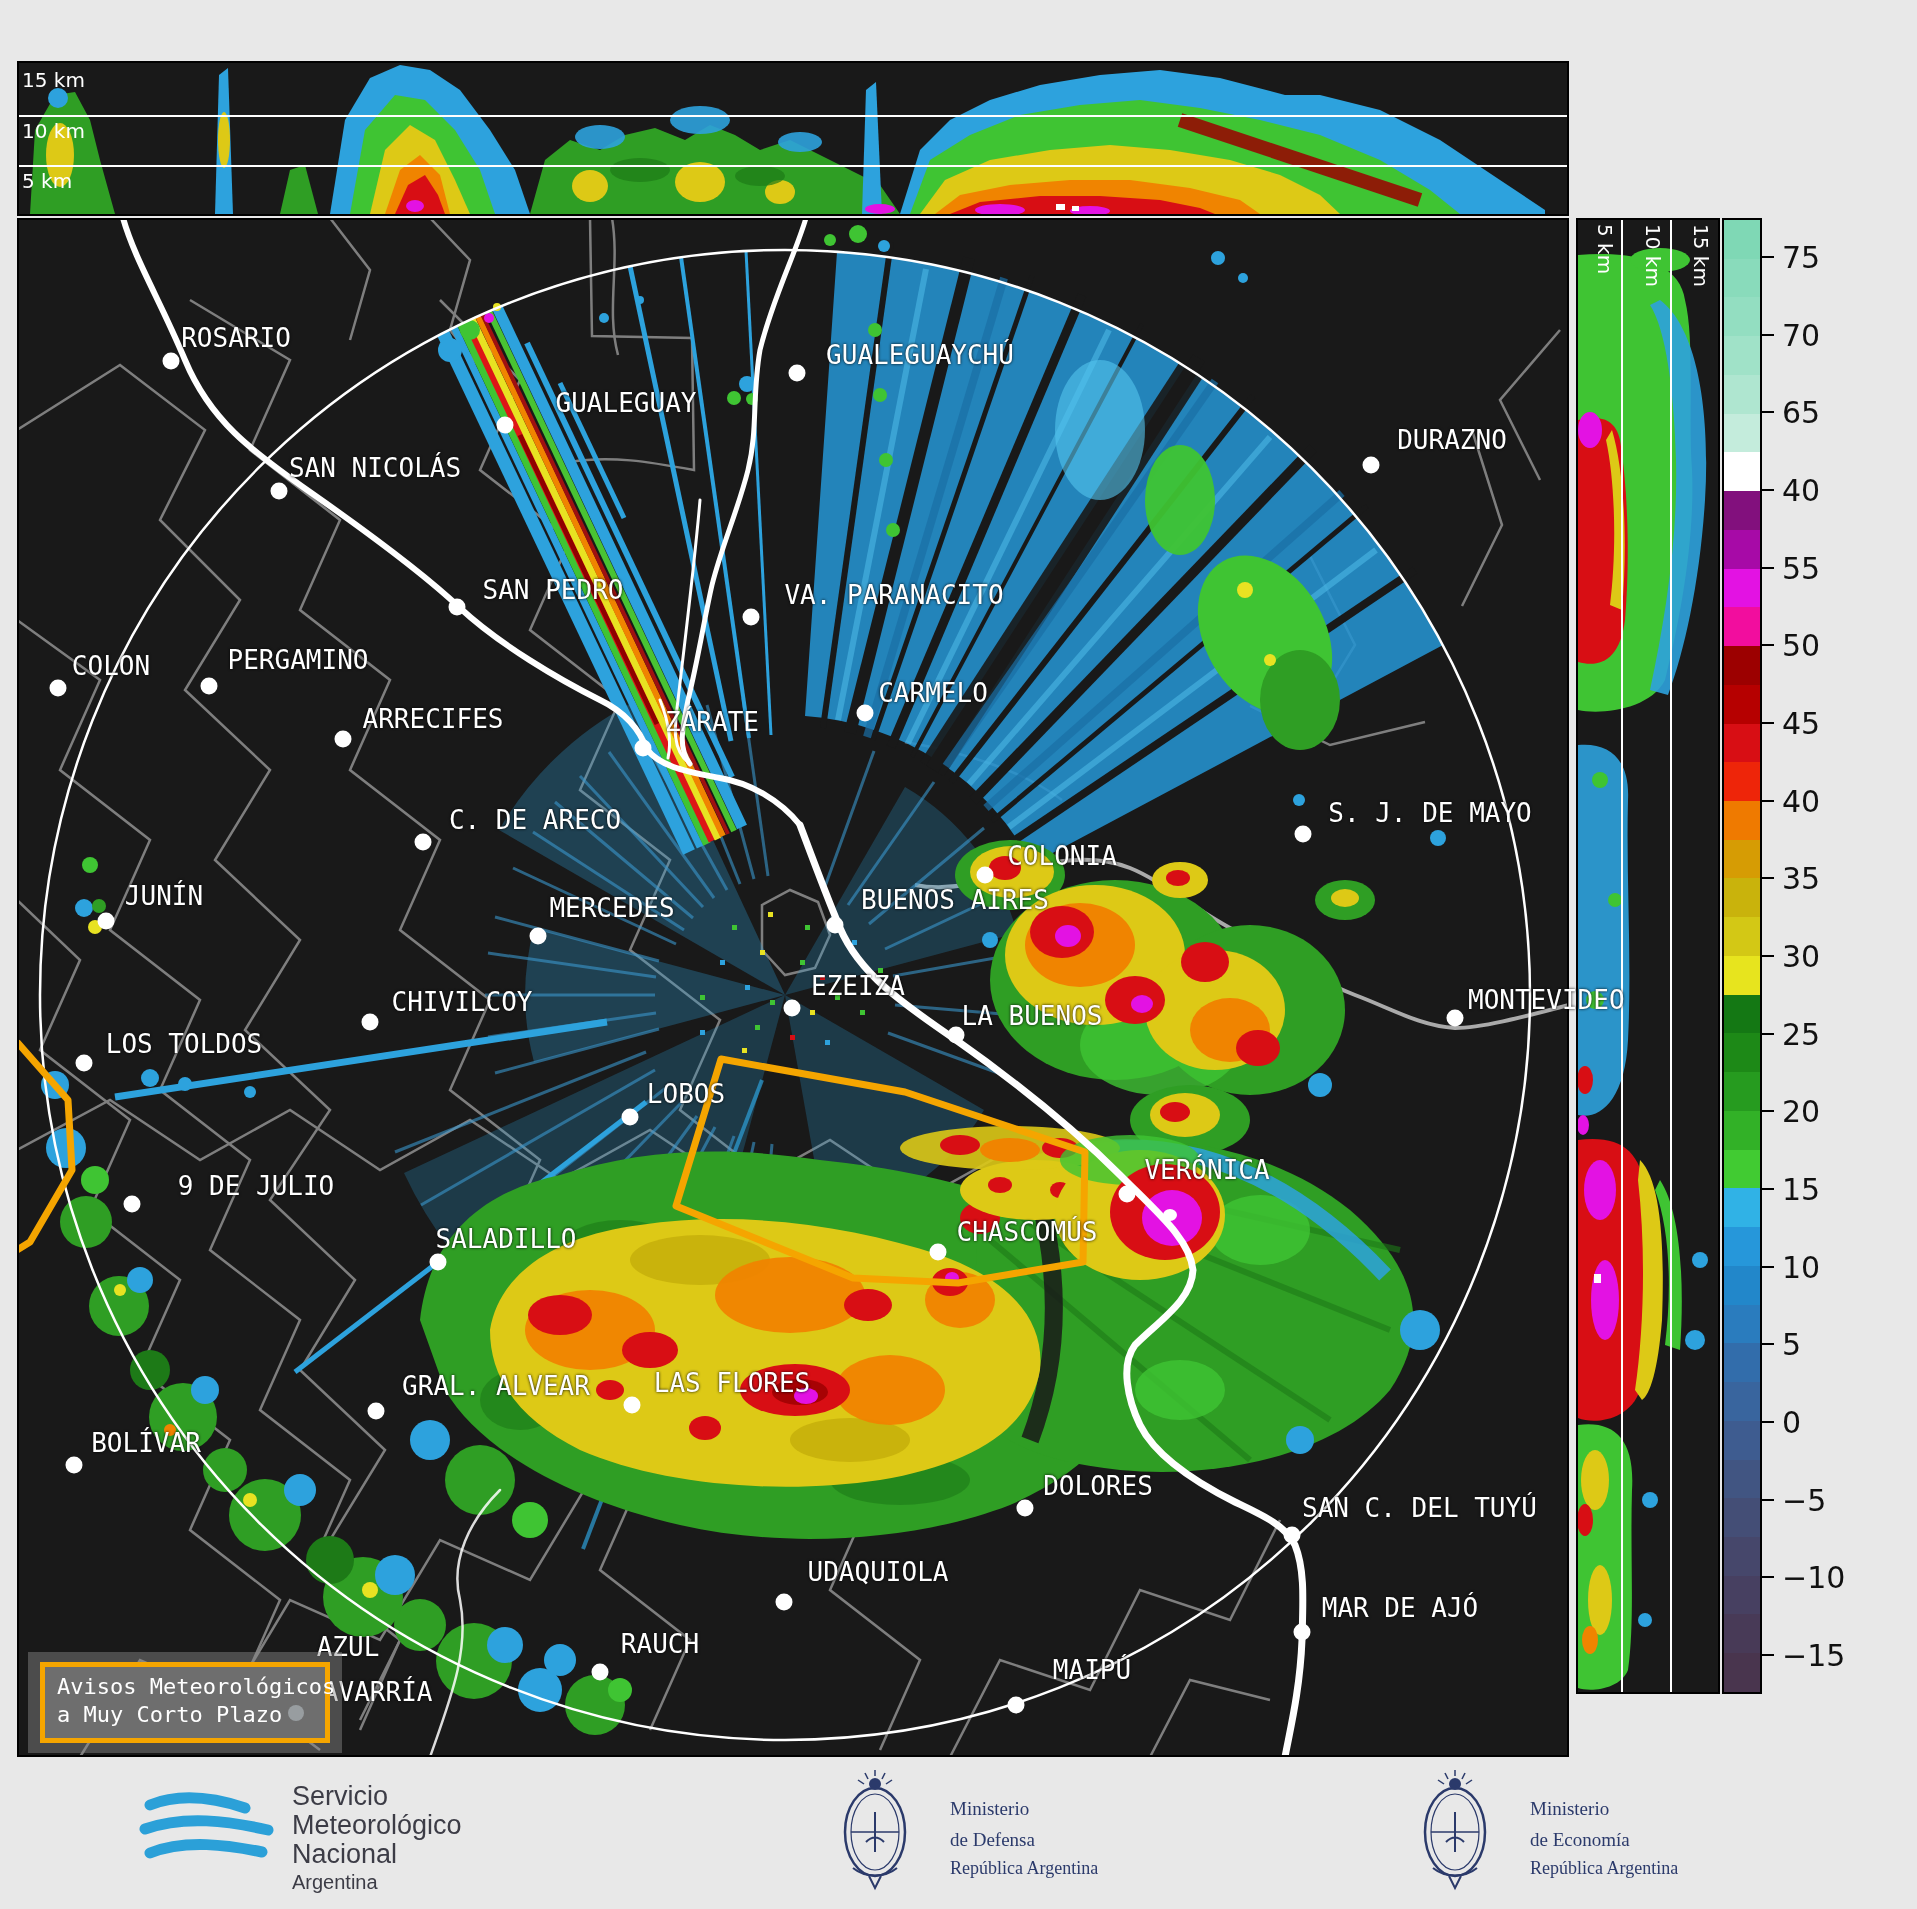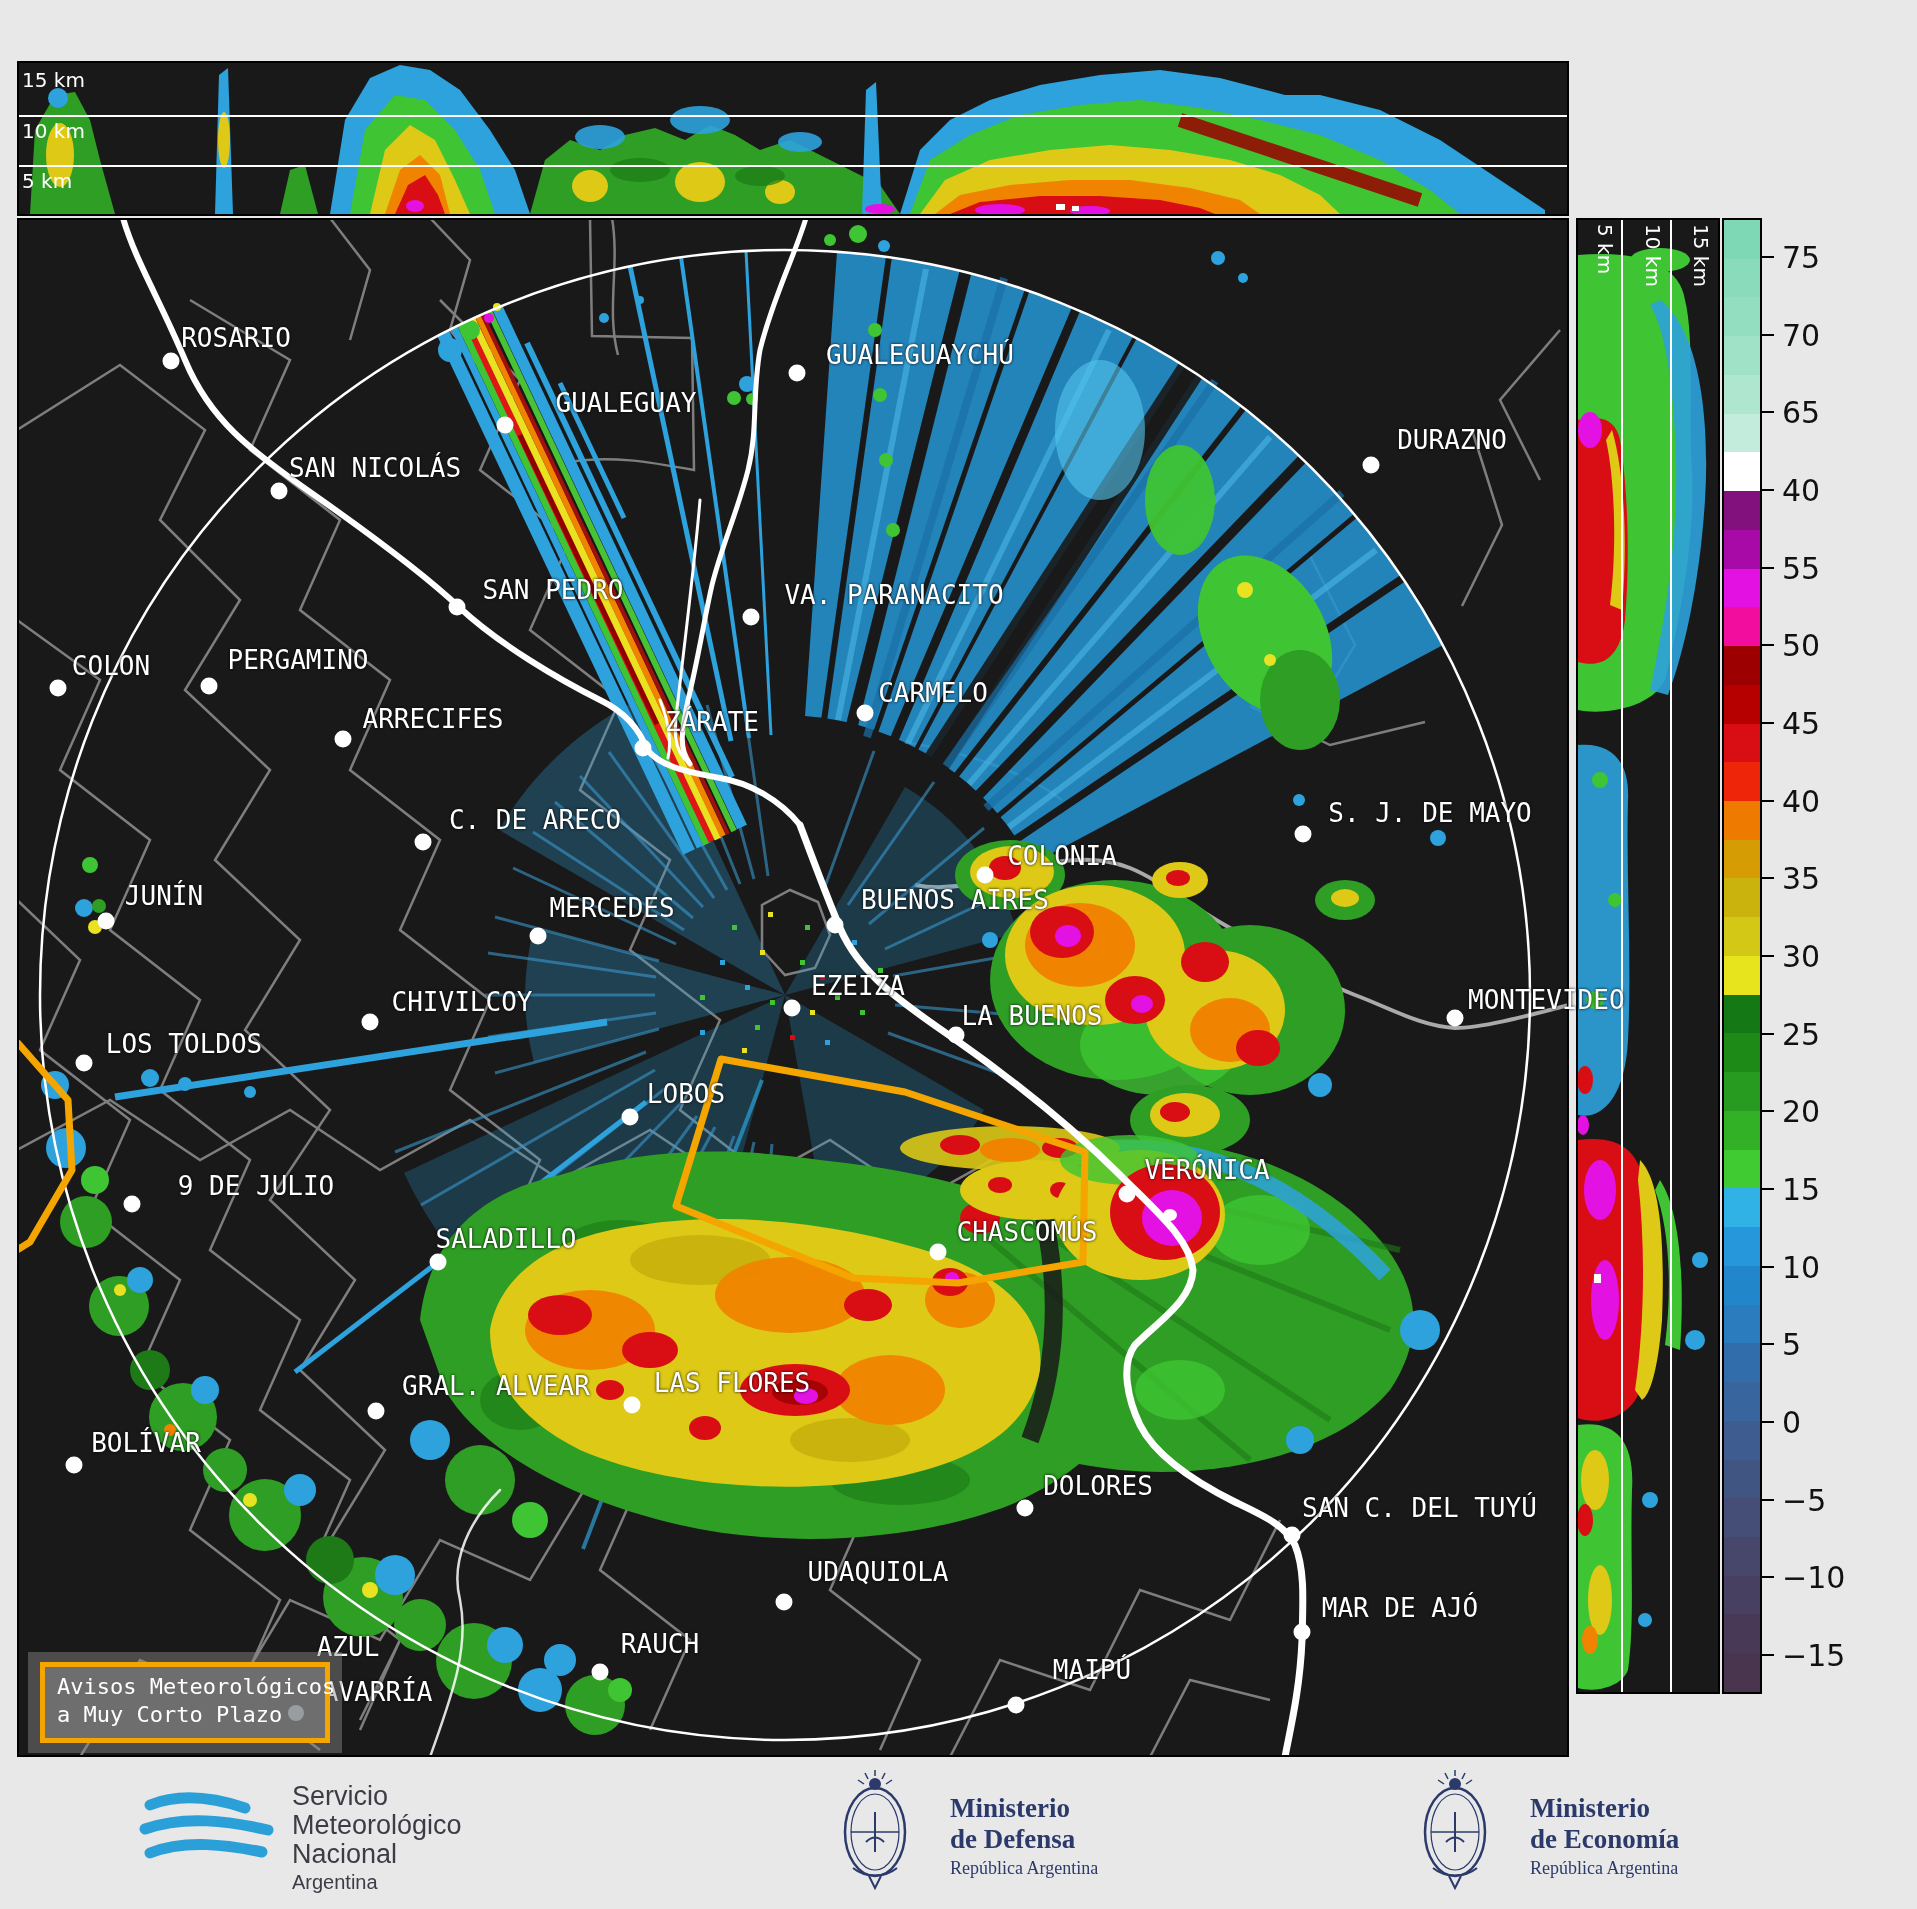--- a/index.html
+++ b/index.html
@@ -26,21 +26,21 @@
   #warning-box{position:absolute;left:28px;top:1652px;width:314px;height:101px;background:rgba(140,140,140,.45);
                box-sizing:border-box;padding:10px 12px;}
   #warning-box .inner{width:100%;height:100%;background:#6e6e6e;border:5px solid #f5a500;box-sizing:border-box;
                padding:6px 0 0 12px;}
   #warning-box .wline{color:#fff;font-family:"DejaVu Sans Mono",monospace;font-size:22px;line-height:28px;white-space:nowrap;}
   .dim-dot{position:absolute;left:296px;top:1713px;width:16px;height:16px;border-radius:50%;background:#989da0;
            transform:translate(-50%,-50%);}
   .logo-text{position:absolute;color:#3c3c46;font-family:"Liberation Sans",sans-serif;line-height:29px;
              font-size:27px;white-space:nowrap;}
   .ministry{position:absolute;color:#2b3a6b;font-family:"Liberation Serif",serif;white-space:nowrap;}
-  .ministry .big{font-size:27px;font-weight:bold;line-height:31px;}
+  .ministry .big{font-size:19px;font-weight:normal;line-height:31px;}
   .ministry .small{font-size:18px;line-height:26px;}
   .smn-country{font-size:20px;line-height:26px;}
 </style>
 </head>
 <body>
 
 <div id="stage">
 
   <svg id="gfx" width="1917" height="1909" viewBox="0 0 1917 1909">
     <defs>

